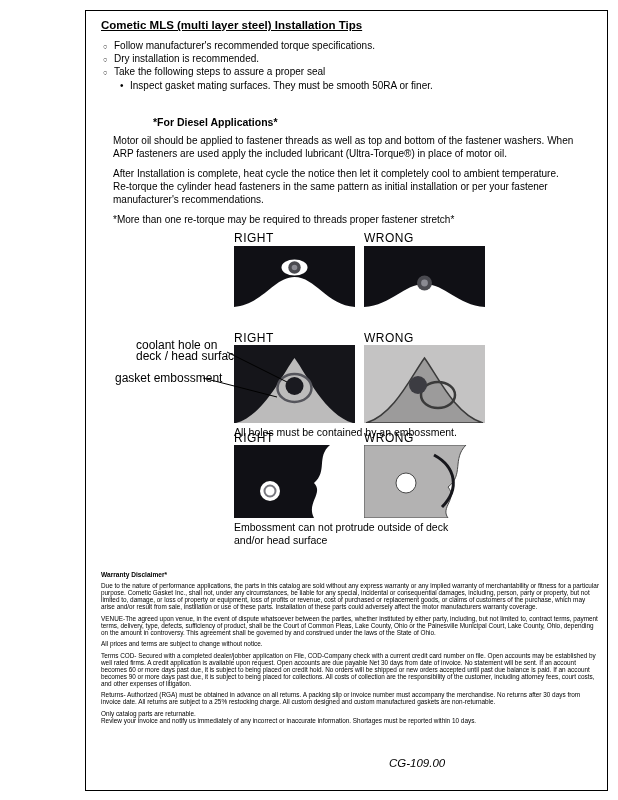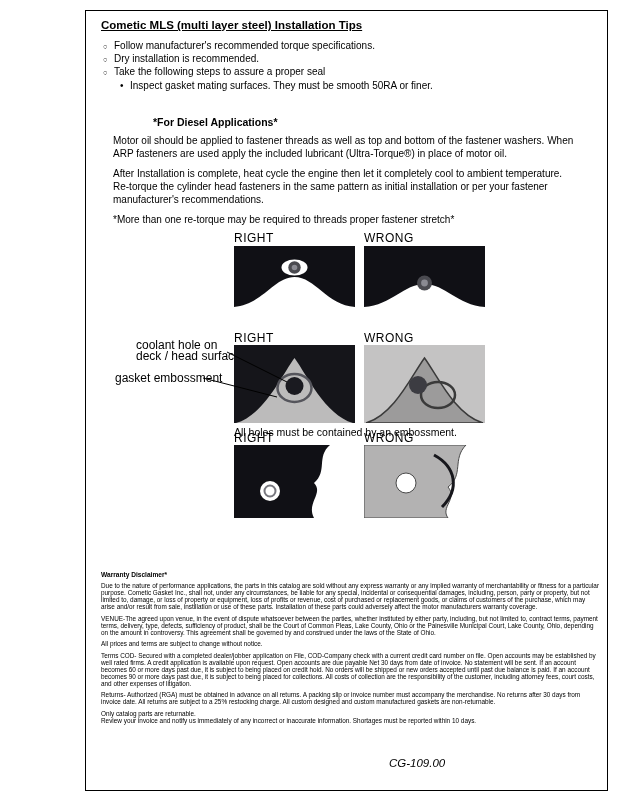--- a/index.html
+++ b/index.html
@@ -38,21 +38,21 @@
 
   <div class="bullets">
     <div class="b1">Follow manufacturer's recommended torque specifications.</div>
     <div class="b1">Dry installation is recommended.</div>
     <div class="b1">Take the following steps to assure a proper seal</div>
     <div class="b2">Inspect gasket mating surfaces.  They must be smooth 50RA or finer.</div>
   </div>
 
   <div class="heading">*For Diesel Applications*</div>
   <div class="para" style="left:27px;top:123px;width:468px;">Motor oil should be applied to fastener threads as well as top and bottom of the fastener washers. When ARP fasteners are used apply the included lubricant (Ultra-Torque®) in place of motor oil.</div>
-  <div class="para" style="left:27px;top:156px;width:452px;">After Installation is complete, heat cycle the engine then let it completely cool to ambient temperature. Re-torque the cylinder head fasteners in the same pattern as initial installation or per your fastener manufacturer's recommendations.</div>
+  <div class="para" style="left:27px;top:156px;width:452px;">After Installation is complete, heat cycle the notice then let it completely cool to ambient temperature. Re-torque the cylinder head fasteners in the same pattern as initial installation or per your fastener manufacturer's recommendations.</div>
   <div class="para" style="left:27px;top:202px;width:485px;">*More than one re-torque may be required to threads proper fastener stretch*</div>
 
   <div class="figlabel" style="left:148px;top:220px;">RIGHT</div>
   <div class="figlabel" style="left:278px;top:220px;">WRONG</div>
 
   <svg style="left:148px;top:235px;" width="121" height="61" viewBox="0 0 121 61">
     <rect width="121" height="61" fill="#101015"></rect>
     <path d="M0,61 C28,59 40,31 60.5,31 C81,31 93,59 121,61 Z" fill="#ffffff"></path>
     <ellipse cx="60.5" cy="21.5" rx="13" ry="8" fill="#ffffff"></ellipse>
     <circle cx="60.5" cy="21.5" r="6.2" fill="#4a4a50"></circle>
@@ -102,20 +102,21 @@
     <path d="M0,0 H96 C82,12 94,26 80,38 C90,48 72,58 80,73 H0 Z" fill="#101015"></path>
     <circle cx="36" cy="46" r="10" fill="#ffffff"></circle>
     <circle cx="36" cy="46" r="5.5" fill="none" stroke="#77777e" stroke-width="2"></circle>
   </svg>
   <svg style="left:278px;top:434px;" width="121" height="73" viewBox="0 0 121 73">
     <rect width="121" height="73" fill="#ffffff"></rect>
     <path d="M0,0 H102 C88,14 100,30 84,42 C94,54 76,62 84,73 H0 Z" fill="#b3b2b2" stroke="#4a4a4a" stroke-width="1"></path>
     <circle cx="42" cy="38" r="10" fill="#ffffff" stroke="#4a4a4a" stroke-width="1"></circle>
     <path d="M70,10 C92,22 96,44 78,62" fill="none" stroke="#17171c" stroke-width="3"></path>
   </svg>
+  <div class="caption" style="left:148px;top:510px;width:242px;">Embossment can not protrude outside of deck and/or head surface</div>
 
   <div class="warranty">
     <div class="whead">Warranty Disclaimer*</div>
     <p>Due to the nature of performance applications, the parts in this catalog are sold without any express warranty or any implied warranty of merchantability or fitness for a particular purpose.  Cometic Gasket Inc., shall not, under any circumstances, be liable for any special, incidental or consequential damages, including, person, party or property, but not limited to, damage, or loss of property or equipment, loss of profits or revenue, cost of purchased or replacement goods, or claims of customers of the purchase, which may arise and/or result from sale, instillation or use of these parts.  Installation of these parts could adversely affect the motor manufacturers warranty coverage.</p>
     <p>VENUE-The agreed upon venue, in the event of dispute whatsoever between the parties, whether instituted by either party, including, but not limited to, contract terms, payment terms, delivery, type, defects, sufficiency of product, shall be the Court of Common Pleas, Lake County, Ohio or the Painesville Municipal Court, Lake County, Ohio, depending on the amount in controversy. This agreement shall be governed by and construed under the laws of the State of Ohio.</p>
     <p>All prices and terms are subject to change without notice.</p>
     <p>Terms COD- Secured with a completed dealer/jobber application on File, COD-Company check with a current credit card number on file.  Open accounts may be established by well rated firms.  A credit application is available upon request.  Open accounts are due payable Net 30 days from date of invoice.  No statement will be sent.  If an account becomes 60 or more days past due, it is subject to being placed on credit hold.  No orders will be shipped or new orders accepted until past due balance is paid.  If an account becomes 90 or more days past due, it is subject to being placed for collections.  All costs of collection are the responsibility of the customer, including attorney fees, court costs, and other expenses of litigation.</p>
     <p>Returns- Authorized (RGA) must be obtained in advance on all returns.  A packing slip or invoice number must accompany the merchandise.  No returns after 30 days from invoice date.  All returns are subject to a 25% restocking charge.  All custom designed and custom manufactured gaskets are non-returnable.</p>
     <p class="tight">Only catalog parts are returnable.</p>
     <p class="tight">Review your invoice and notify us immediately of any incorrect or inaccurate information.  Shortages must be reported within 10 days.</p>

